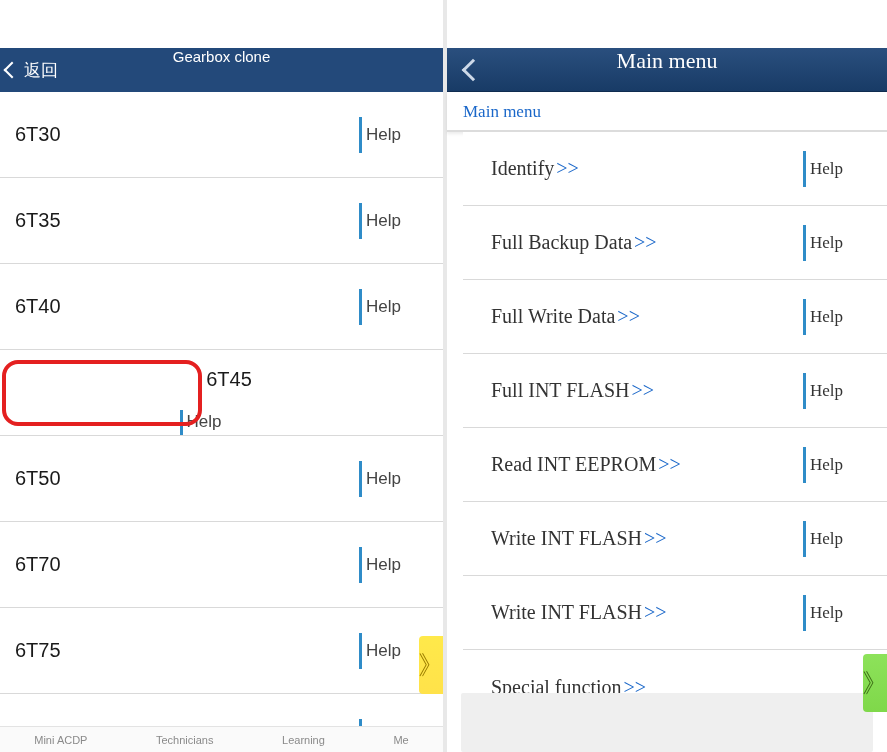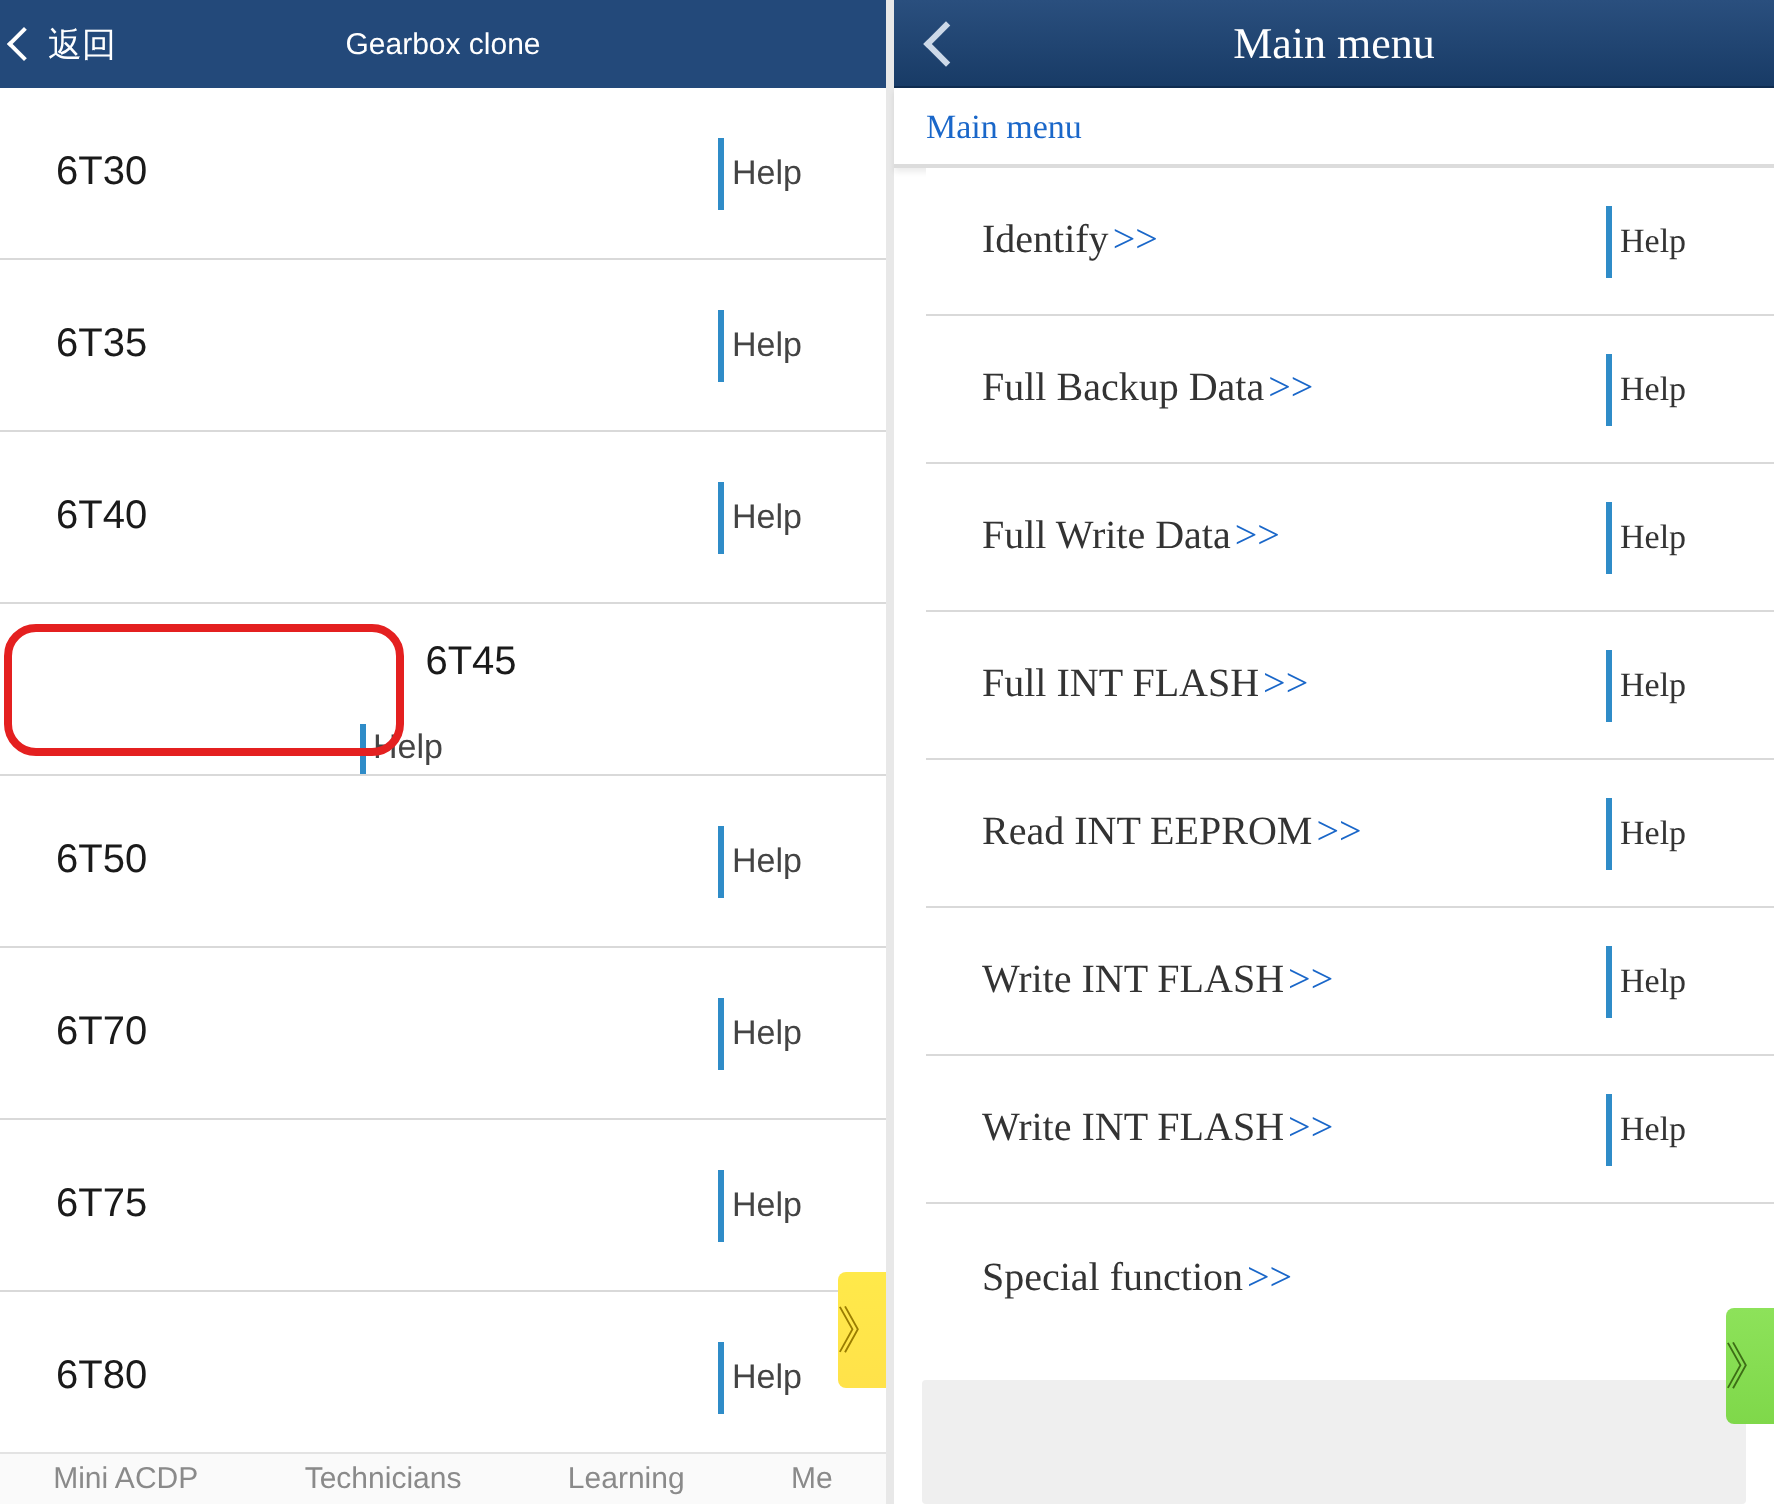--- a/index.html
+++ b/index.html
@@ -18,23 +18,24 @@
     flex-direction: column;
   }
   .pane-left { width: 443px; margin-right: 4px; }
   .pane-right { width: 440px; }
 
   
   .header {
     height: 44px;
     color: #ffffff;
     display: flex;
-    align-items: center;
+    align-items: flex-start;
     position: relative;
     flex: 0 0 auto;
+    margin-top: 48px;
   }
   .header-left { background: #23497a; }
   .header-right {
     background: linear-gradient(#2a4f7e, #183b66);
     border-bottom: 1px solid #0f2c50;
   }
   .back-area {
     display: flex;
     align-items: center;
     padding-left: 6px;
@@ -82,21 +83,21 @@
     display: flex;
     align-items: center;
     border-bottom: 1px solid #d9d9d9;
     background: #fff;
   }
   .pane-left .row { height: 86px; }
   .pane-right .row { height: 74px; margin-left: 16px; }
   .row:first-child { border-top: none; }
   .row-label {
     flex: 1 1 auto;
-    padding-left: 28px;
+    padding-left: 15px;
     font-size: 20px;
     color: #1a1a1a;
     cursor: pointer;
     display: flex;
     align-items: center;
     height: 100%;
   }
   .pane-right .row-label {
     padding-left: 28px;
     font-family: Georgia, 'Times New Roman', serif;
@@ -138,21 +139,21 @@
     pointer-events: none;
   }
 
   
   .tabbar {
     height: 26px;
     display: flex;
     align-items: center;
     justify-content: space-around;
     border-top: 1px solid #e3e3e3;
-    font-size: 15px;
+    font-size: 11px;
     color: #8a8a8a;
     background: #fafafa;
     flex: 0 0 auto;
   }
   .tabbar span { cursor: pointer; }
 
   
   .side-tab {
     position: absolute;
     right: 0;

